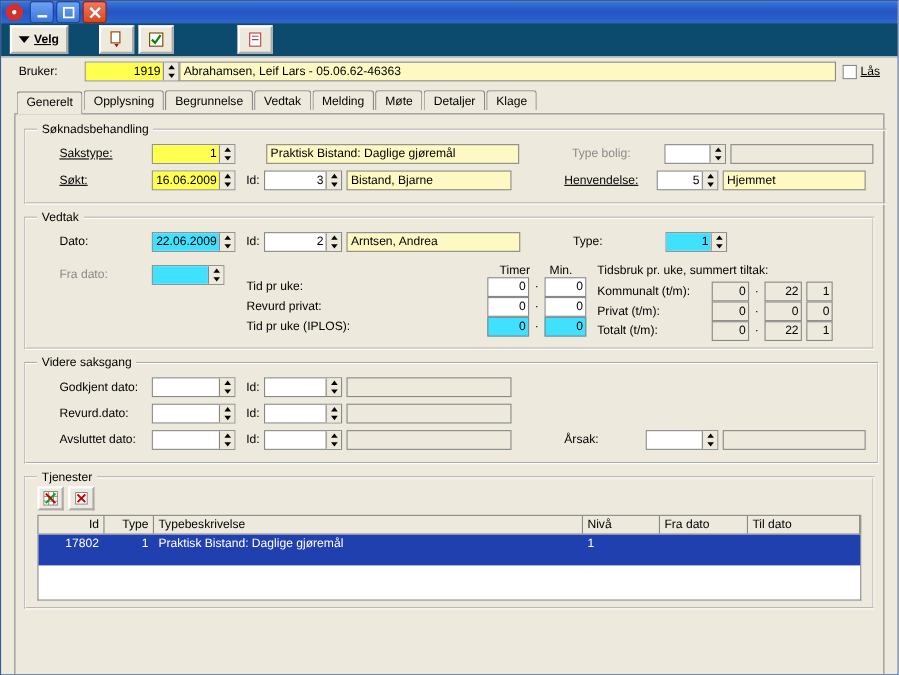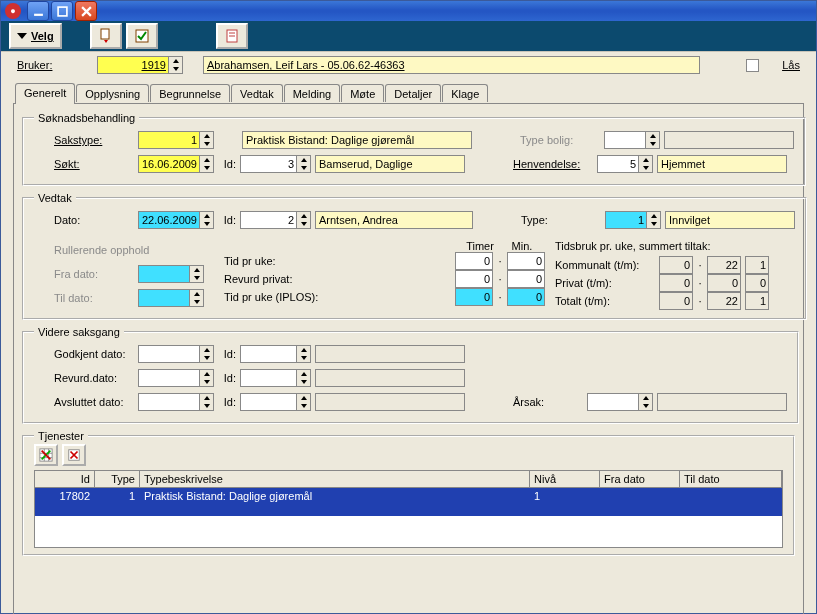--- a/index.html
+++ b/index.html
@@ -42,21 +42,21 @@
     border: 2px outset #fff; background: #EDE9DC;
     display: flex; align-items: center; justify-content: center;
     padding: 0 6px;
   }
   .t-btn.velg { gap: 4px; font-weight: bold; text-decoration: underline; }
   .t-btn .arrow-down { width: 0; height: 0; border-left: 5px solid transparent; border-right: 5px solid transparent; border-top: 6px solid #000; }
   .t-icon svg { width: 16px; height: 16px; }
   .toolbar .spacer { width: 20px; }
 
   .bruker-row {
-    display: flex; align-items: center; gap: 20px; padding: 4px 16px 8px 16px; text-decoration: underline;
+    display: flex; align-items: center; gap: 0; padding: 4px 16px 8px 16px;
   }
   .bruker-row .label { width: 60px; }
   .num-field {
     display: inline-flex; align-items: stretch;
     border: 1px solid #888; background: #fff; height: 18px;
   }
   .num-field .nval {
     width: 60px; text-align: right; padding-right: 2px; line-height: 16px;
     border: none;
   }
@@ -79,21 +79,21 @@
     white-space: nowrap;
   }
   .text-field.readonly { background: #EDE9DC; }
   .text-field.flex { flex: 1; }
 
   .check { width: 13px; height: 13px; border: 1px solid #888; background: #fff; display: inline-block; vertical-align: middle;}
   .las-label { text-decoration: underline; margin-left: 3px; }
 
   .tabs-wrap { margin: 0 12px; }
   .tabs {
-    display: flex; align-items: center; gap: 0;
+    display: flex; align-items: flex-start; gap: 0;
     border-bottom: 1px solid #888; padding-left: 2px; height: 22px;
   }
   .tab {
     border: 1px solid #888; border-bottom: none;
     background: #EDE9DC; height: 18px; padding: 2px 8px;
     border-radius: 3px 3px 0 0; margin-right: 1px;
     line-height: 14px;
   }
   .tab.active {
     height: 21px; background: #EDE9DC;
@@ -286,21 +286,21 @@
               </span>
           </span>
           <span class="mid-lbl" style="width:18px; text-align:right;">Id:</span>
           <span class="num-field">
             <span class="nval" style="width:55px;">3</span>
             <span class="spin">
                 <div class="up"></div>
                 <div class="down"></div>
               </span>
           </span>
-          <span class="text-field" style="width:150px;">Bamserud, Daglige</span>
+          <span class="text-field" style="width:150px;">Bistand, Bjarne</span>
           <span style="width:40px;"></span>
           <span class="lbl u" style="width:80px;">Henvendelse:</span>
           <span class="num-field">
             <span class="nval" style="width:40px;">5</span>
             <span class="spin">
                 <div class="up"></div>
                 <div class="down"></div>
               </span>
           </span>
           <span class="text-field" style="width:130px;">Hjemmet</span>
@@ -329,41 +329,27 @@
           <span class="text-field" style="width:158px;">Arntsen, Andrea</span>
           <span style="width:40px;"></span>
           <span class="lbl" style="width:80px;">Type:</span>
           <span class="num-field cyan">
             <span class="nval" style="width:40px;">1</span>
             <span class="spin">
                 <div class="up"></div>
                 <div class="down"></div>
               </span>
           </span>
-          <span class="text-field" style="width:130px;">Innvilget</span>
         </div>
 
         <div class="vedtak-bottom">
 
           <div>
             <div class="row">
-                <span class="disabled">Rullerende opphold</span>
-              </div>
-            <div class="row">
               <span class="lbl disabled">Fra dato:</span>
-              <span class="num-field cyan">
-                <span class="nval" style="width:50px;"></span>
-                <span class="spin">
-                    <div class="up"></div>
-                    <div class="down"></div>
-                  </span>
-              </span>
-            </div>
-            <div class="row">
-              <span class="lbl disabled">Til dato:</span>
               <span class="num-field cyan">
                 <span class="nval" style="width:50px;"></span>
                 <span class="spin">
                     <div class="up"></div>
                     <div class="down"></div>
                   </span>
               </span>
             </div>
           </div>
 

